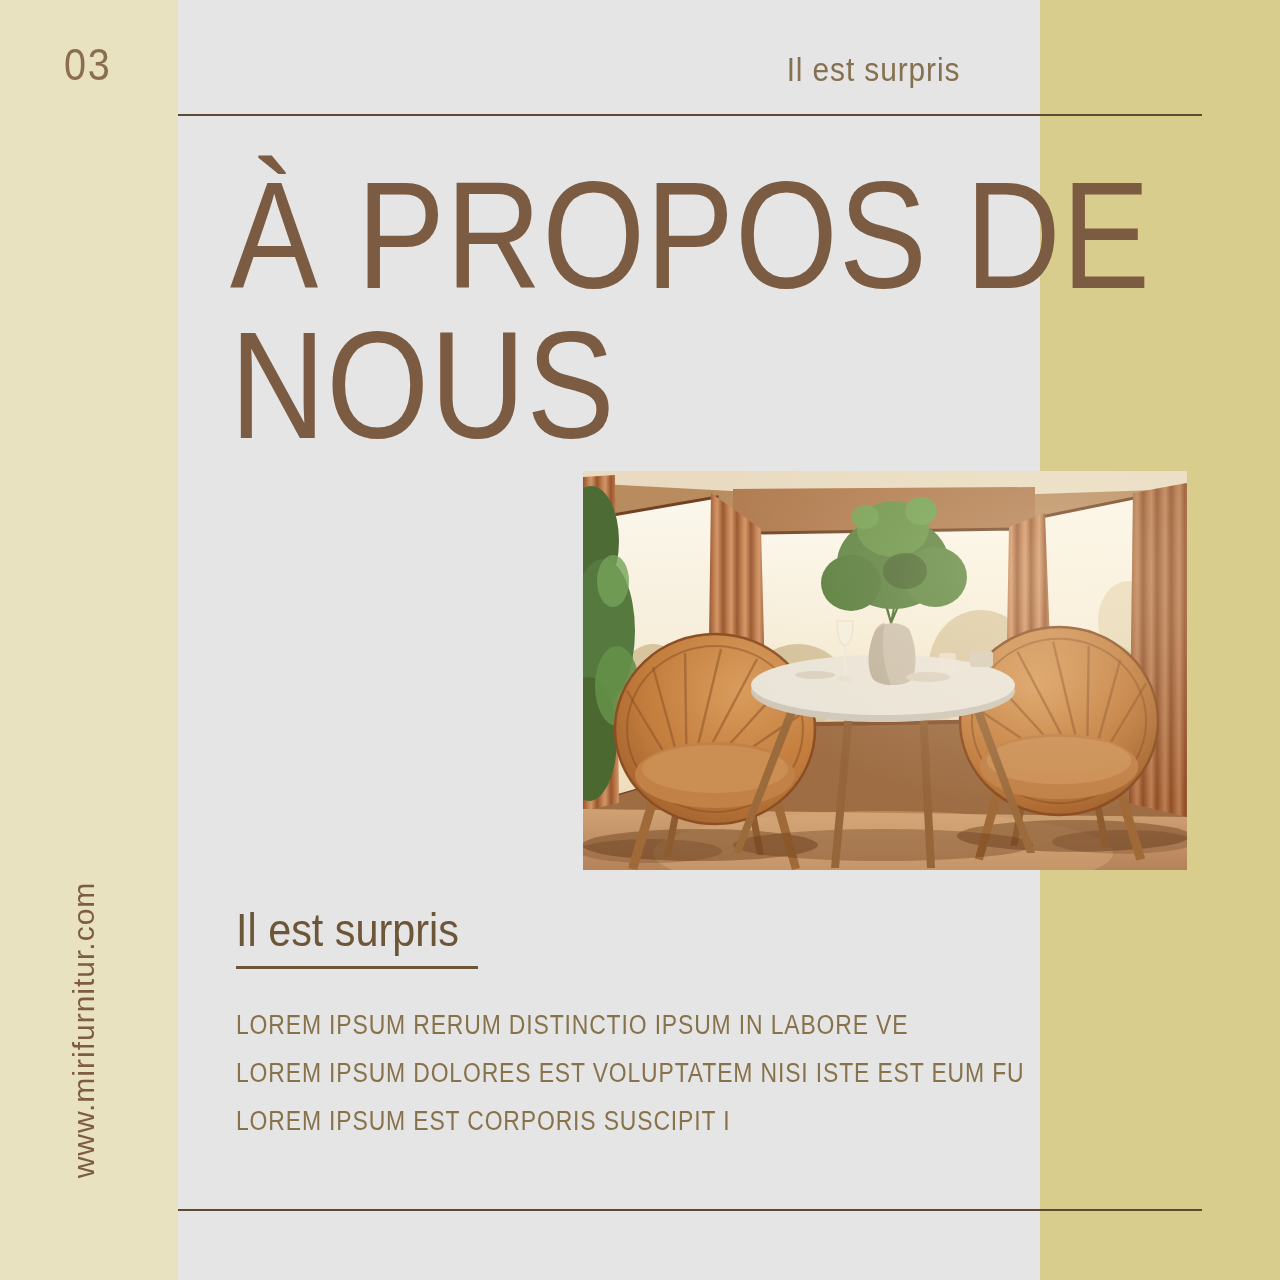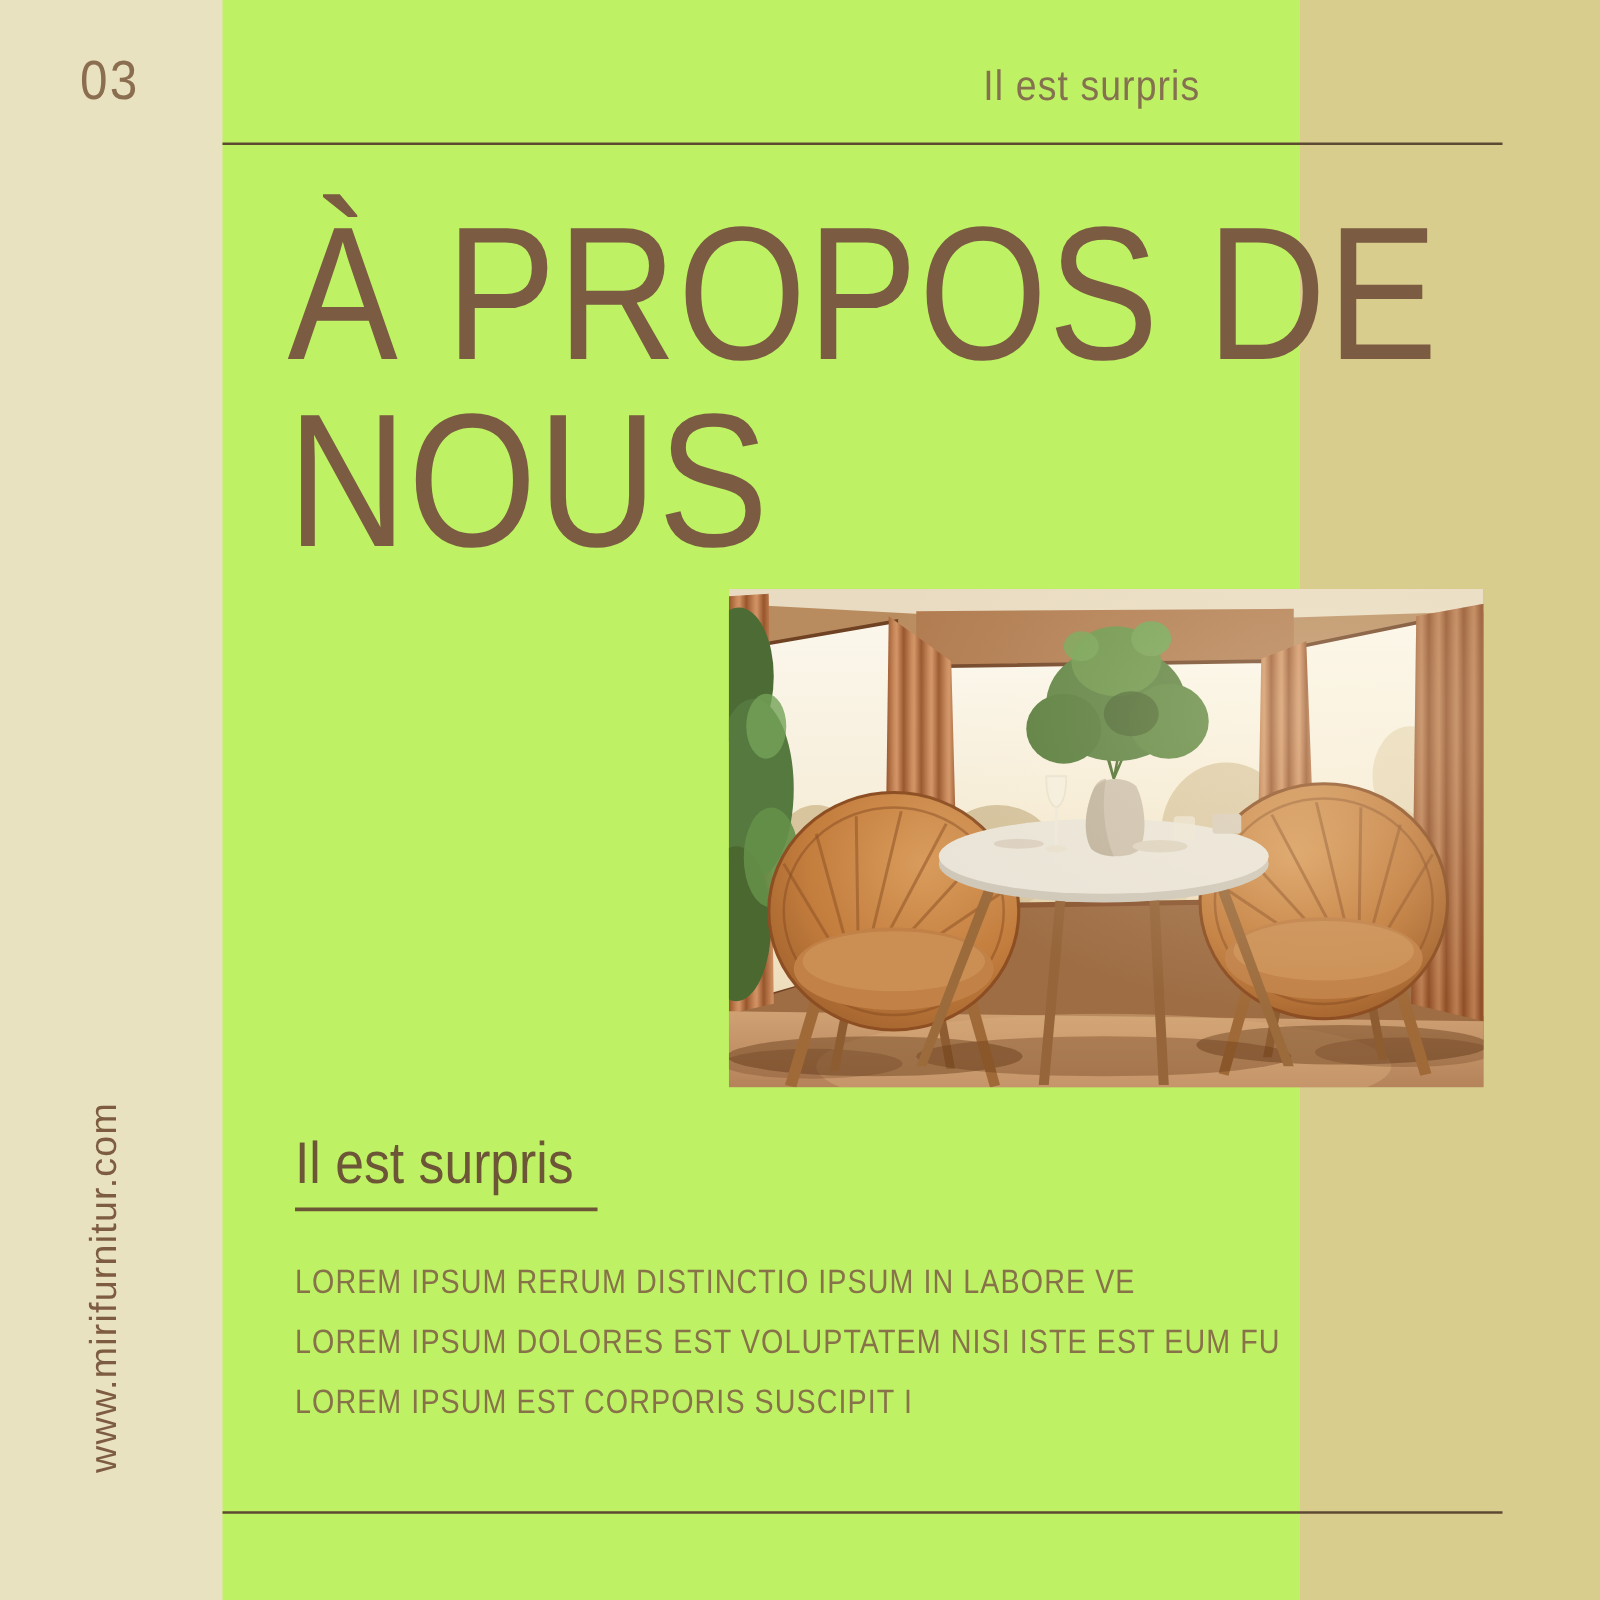--- a/index.html
+++ b/index.html
@@ -1,18 +1,18 @@
 <!DOCTYPE html>
 <html><head>
 <meta charset="utf-8">
 <style>
   html,body{margin:0;padding:0;}
   body{width:1280px;height:1280px;position:relative;overflow:hidden;
        font-family:"Liberation Sans", sans-serif;background:#d9cd8e;}
-  .canvas{position:absolute;inset:0;width:1040px;height:1280px;background:#bef264;}
+  .canvas{position:absolute;inset:0;width:1040px;height:1280px;background:#e5e5e5;}
   .sidebar{position:absolute;left:0;top:0;width:178px;height:1280px;background:#e8e2c1;}
   .page-number{position:absolute;left:64px;top:40px;font-size:44px;font-weight:300;
        color:#8b6d50;letter-spacing:2px;transform:scaleX(.9);transform-origin:left top;}
   .vertical-site{position:absolute;left:84px;top:1030px;transform:translate(-50%,-50%) rotate(-90deg);
        white-space:nowrap;font-size:30px;font-weight:300;color:#7d5c41;letter-spacing:1px;}
   .top-label{position:absolute;right:80px;top:50px;font-size:34px;font-weight:300;color:#857050;
        transform:scaleX(.88);transform-origin:right top;letter-spacing:1px;}
   .rule{position:absolute;left:178px;width:1024px;height:2px;background:#5e4a33;}
   .rule.top{top:114px;}
   .rule.bottom{top:1209px;}

